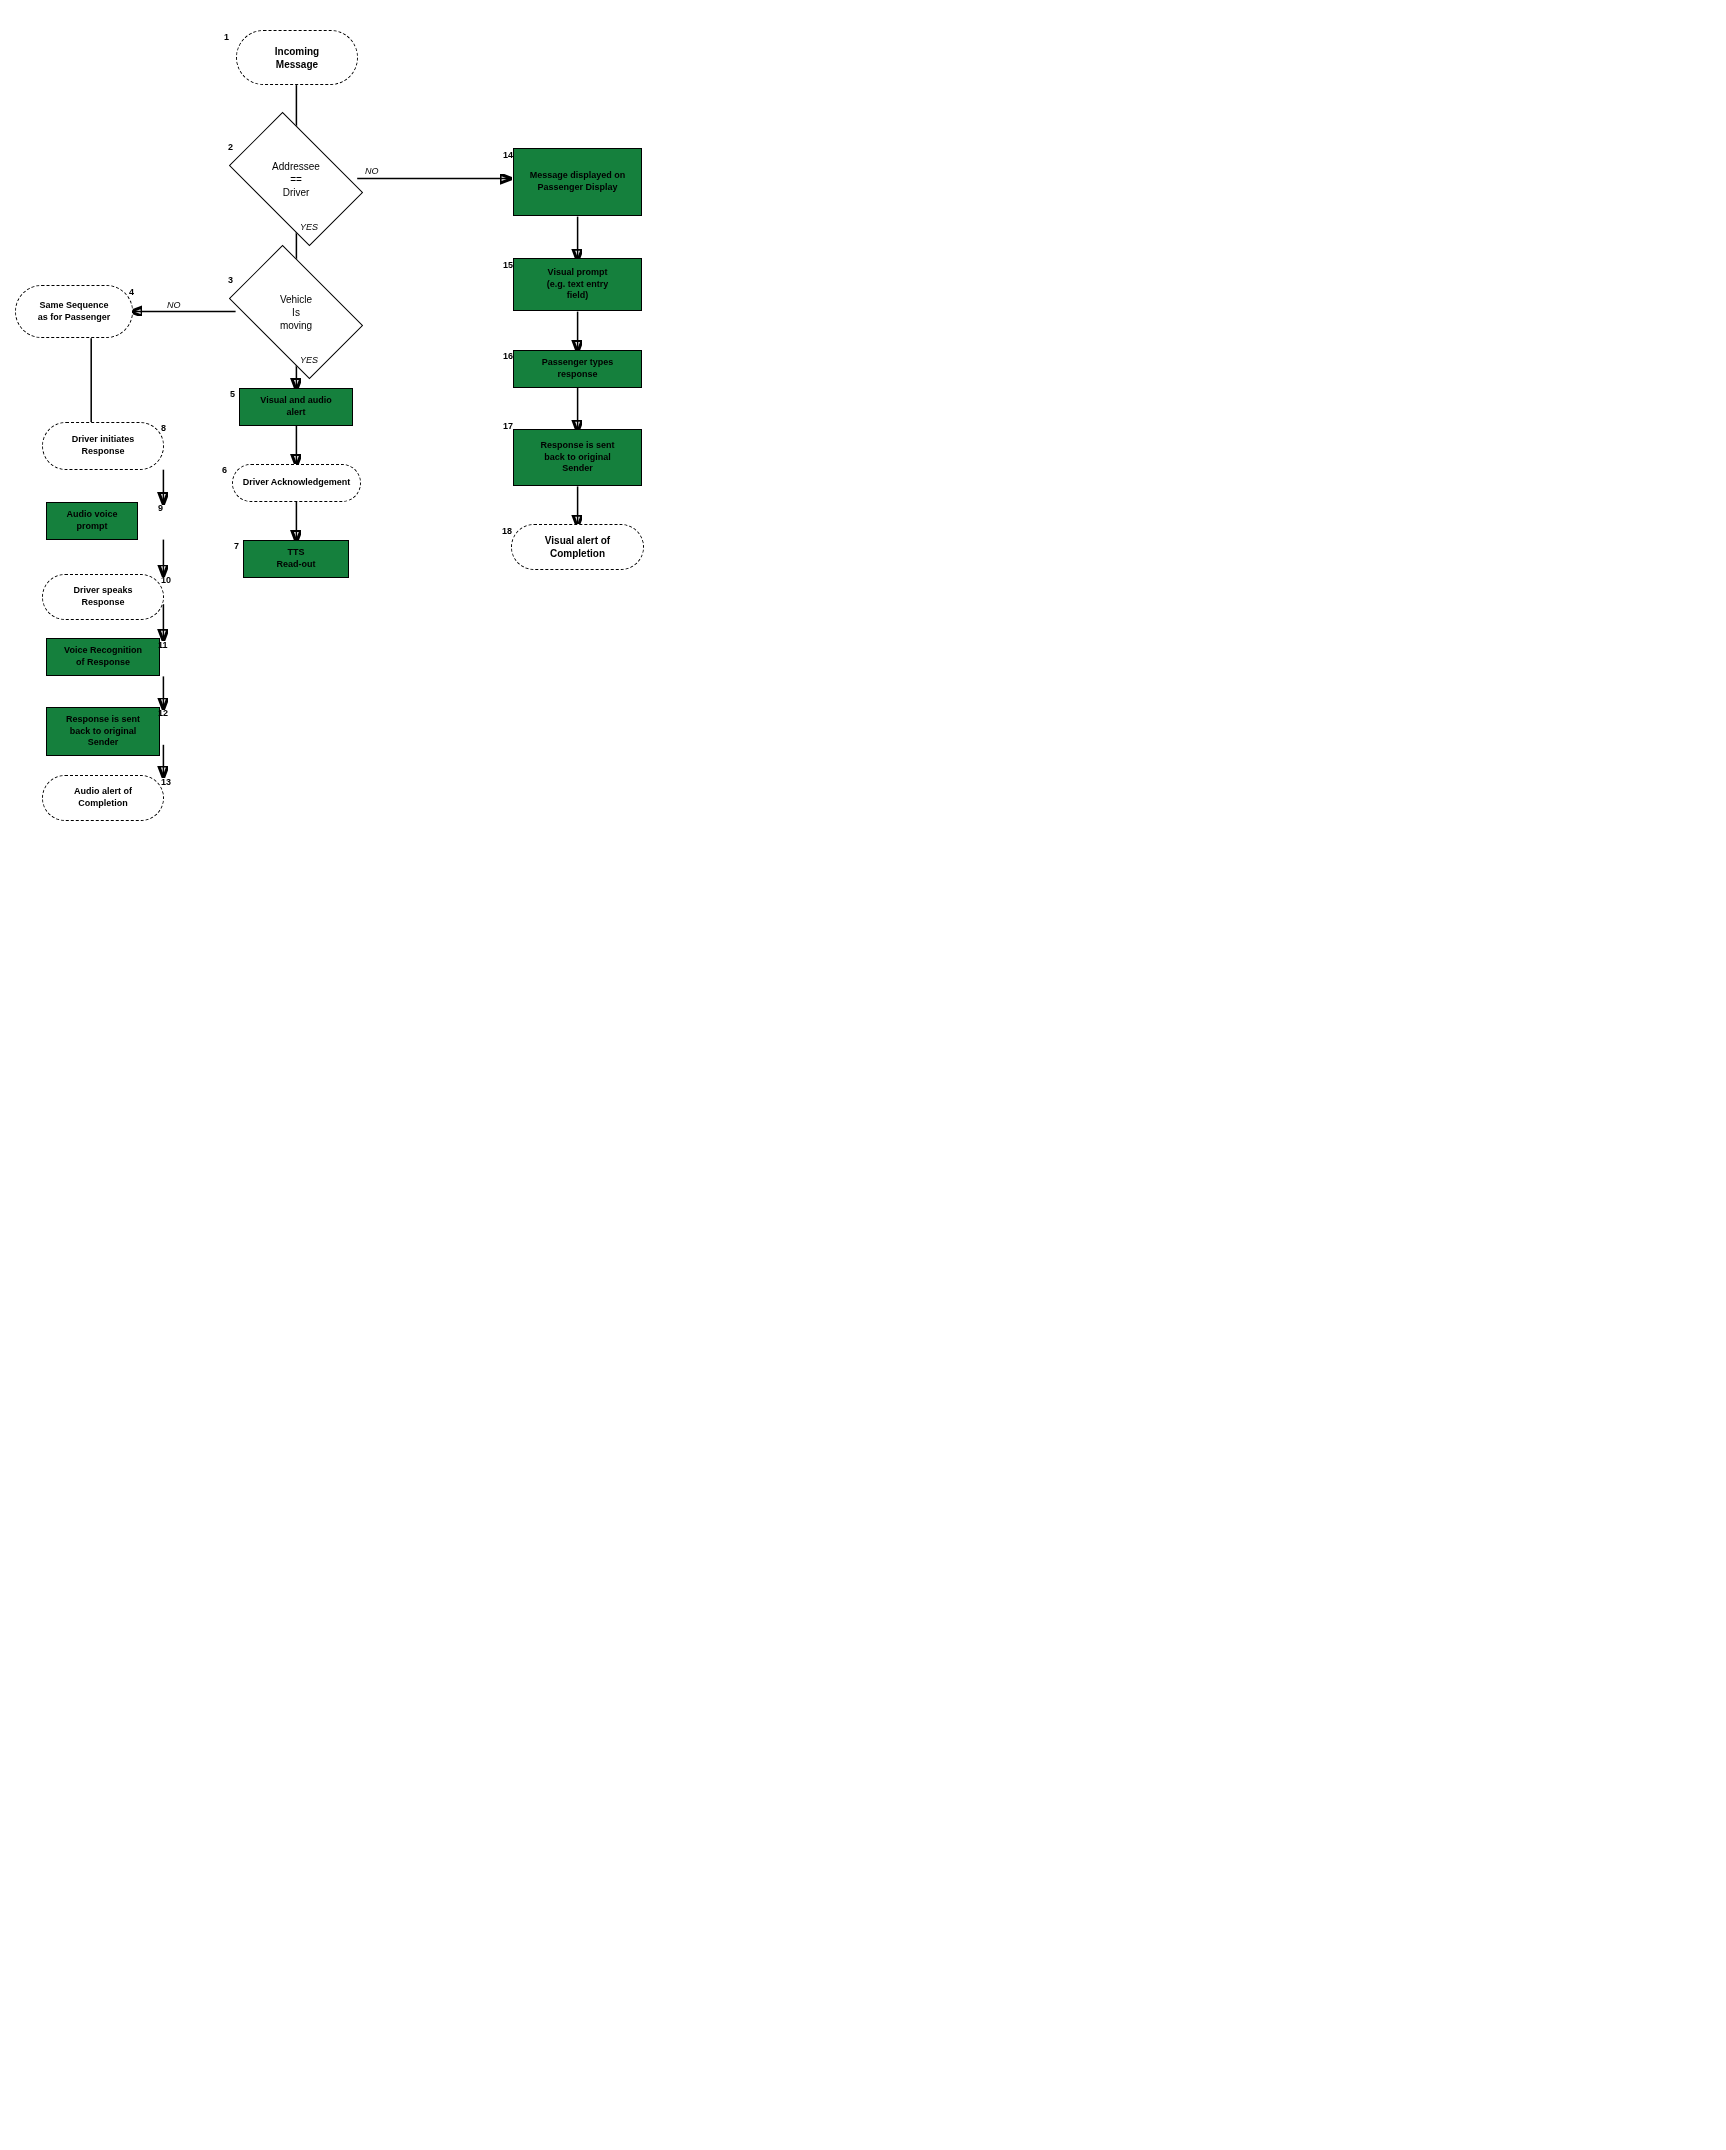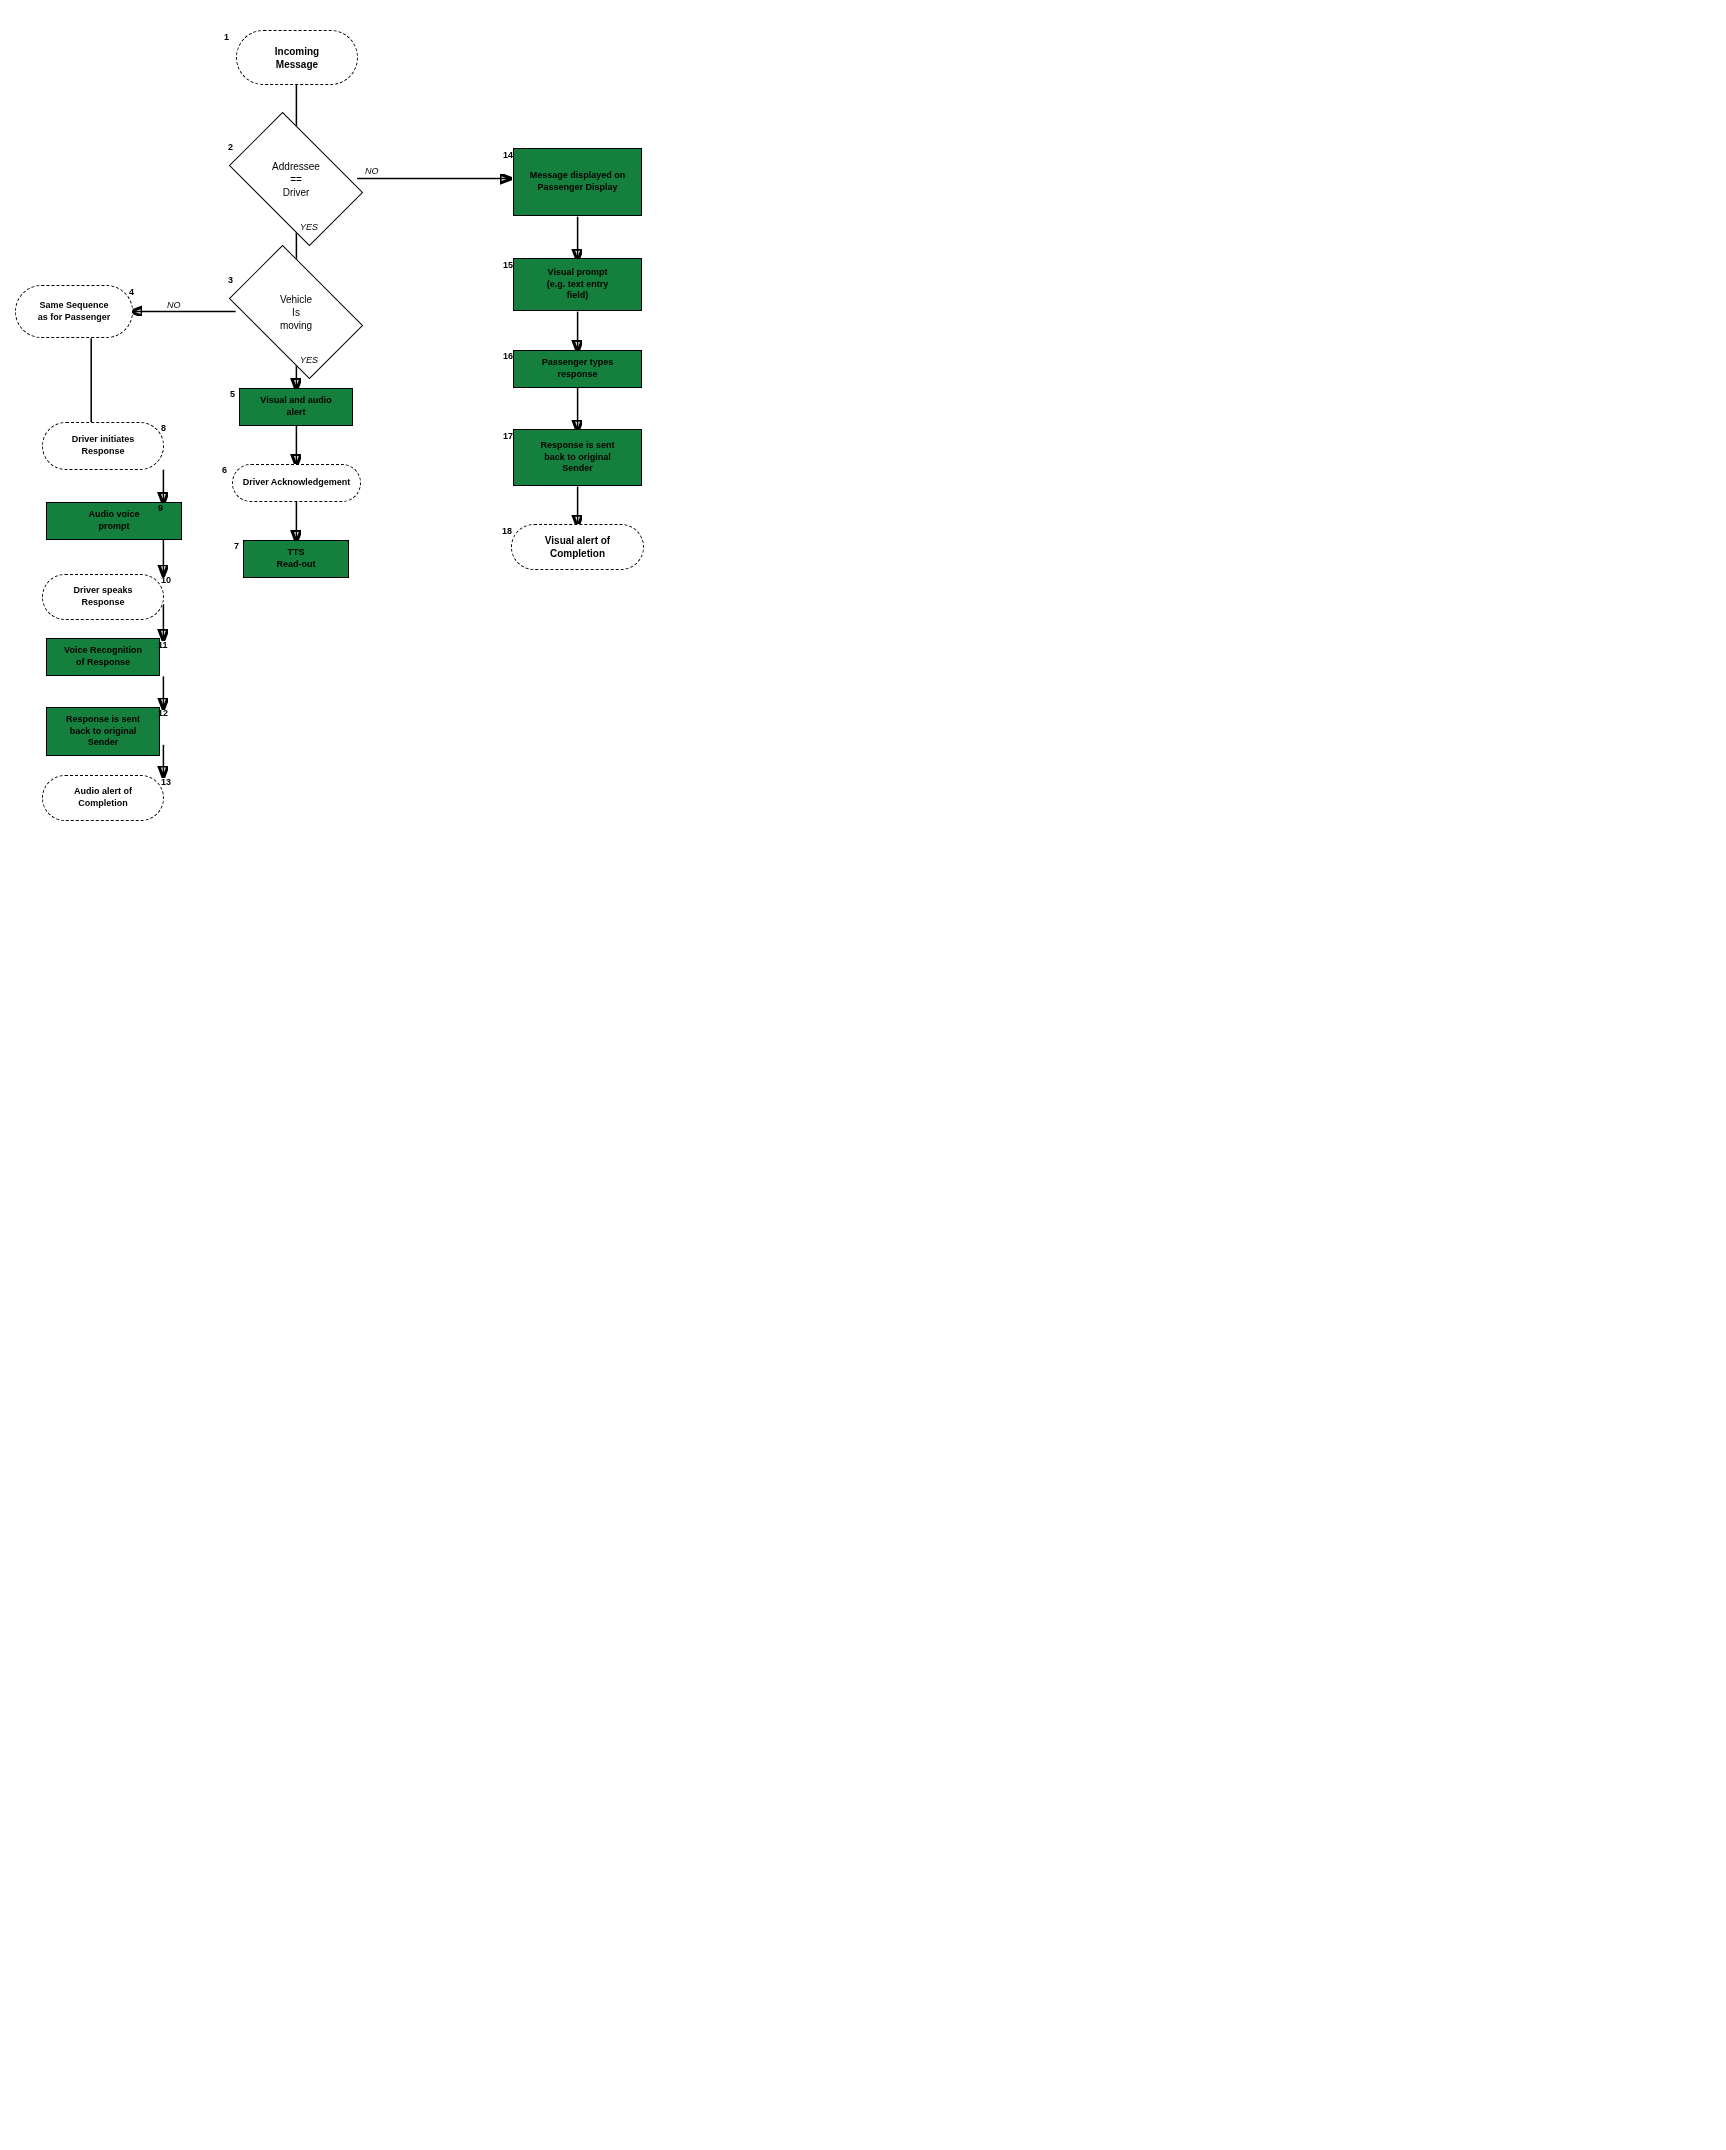--- a/index.html
+++ b/index.html
@@ -177,21 +177,21 @@
 Read-out</span>
   </div>
   <span class="node-label" style="left:234px; top:541px;">7</span>
 
   <div class="node dashed-round" style="left:42px; top:422px; width:122px; height:48px;">
     <span style="white-space:pre-line; font-size:9px;">Driver initiates
 Response</span>
   </div>
   <span class="node-label" style="left:161px; top:423px;">8</span>
 
-  <div class="node rect" style="left:46px; top:502px; width:136px; height:38px;">
+  <div class="node rect" style="left:46px; top:502px; width:92px; height:38px;">
     <span style="white-space:pre-line; font-size:9px;">Audio voice
 prompt</span>
   </div>
   <span class="node-label" style="left:158px; top:503px;">9</span>
 
   <div class="node dashed-round" style="left:42px; top:574px; width:122px; height:46px;">
     <span style="white-space:pre-line; font-size:9px;">Driver speaks
 Response</span>
   </div>
   <span class="node-label" style="left:161px; top:575px;">10</span>
@@ -232,21 +232,21 @@
     <span style="white-space:pre-line; font-size:9px;">Passenger types
 response</span>
   </div>
   <span class="node-label" style="left:503px; top:351px;">16</span>
 
   <div class="node rect" style="left:513px; top:429px; width:129px; height:57px;">
     <span style="white-space:pre-line; font-size:9px;">Response is sent
 back to original
 Sender</span>
   </div>
-  <span class="node-label" style="left:503px; top:431px;">17</span>
+  <span class="node-label" style="left:503px; top:421px;">17</span>
 
   <div class="node dashed-round" style="left:511px; top:524px; width:133px; height:46px;">
     <span style="white-space:pre-line; font-size:10px;">Visual alert of
 Completion</span>
   </div>
   <span class="node-label" style="left:502px; top:526px;">18</span>
 
 </div>
 
 

